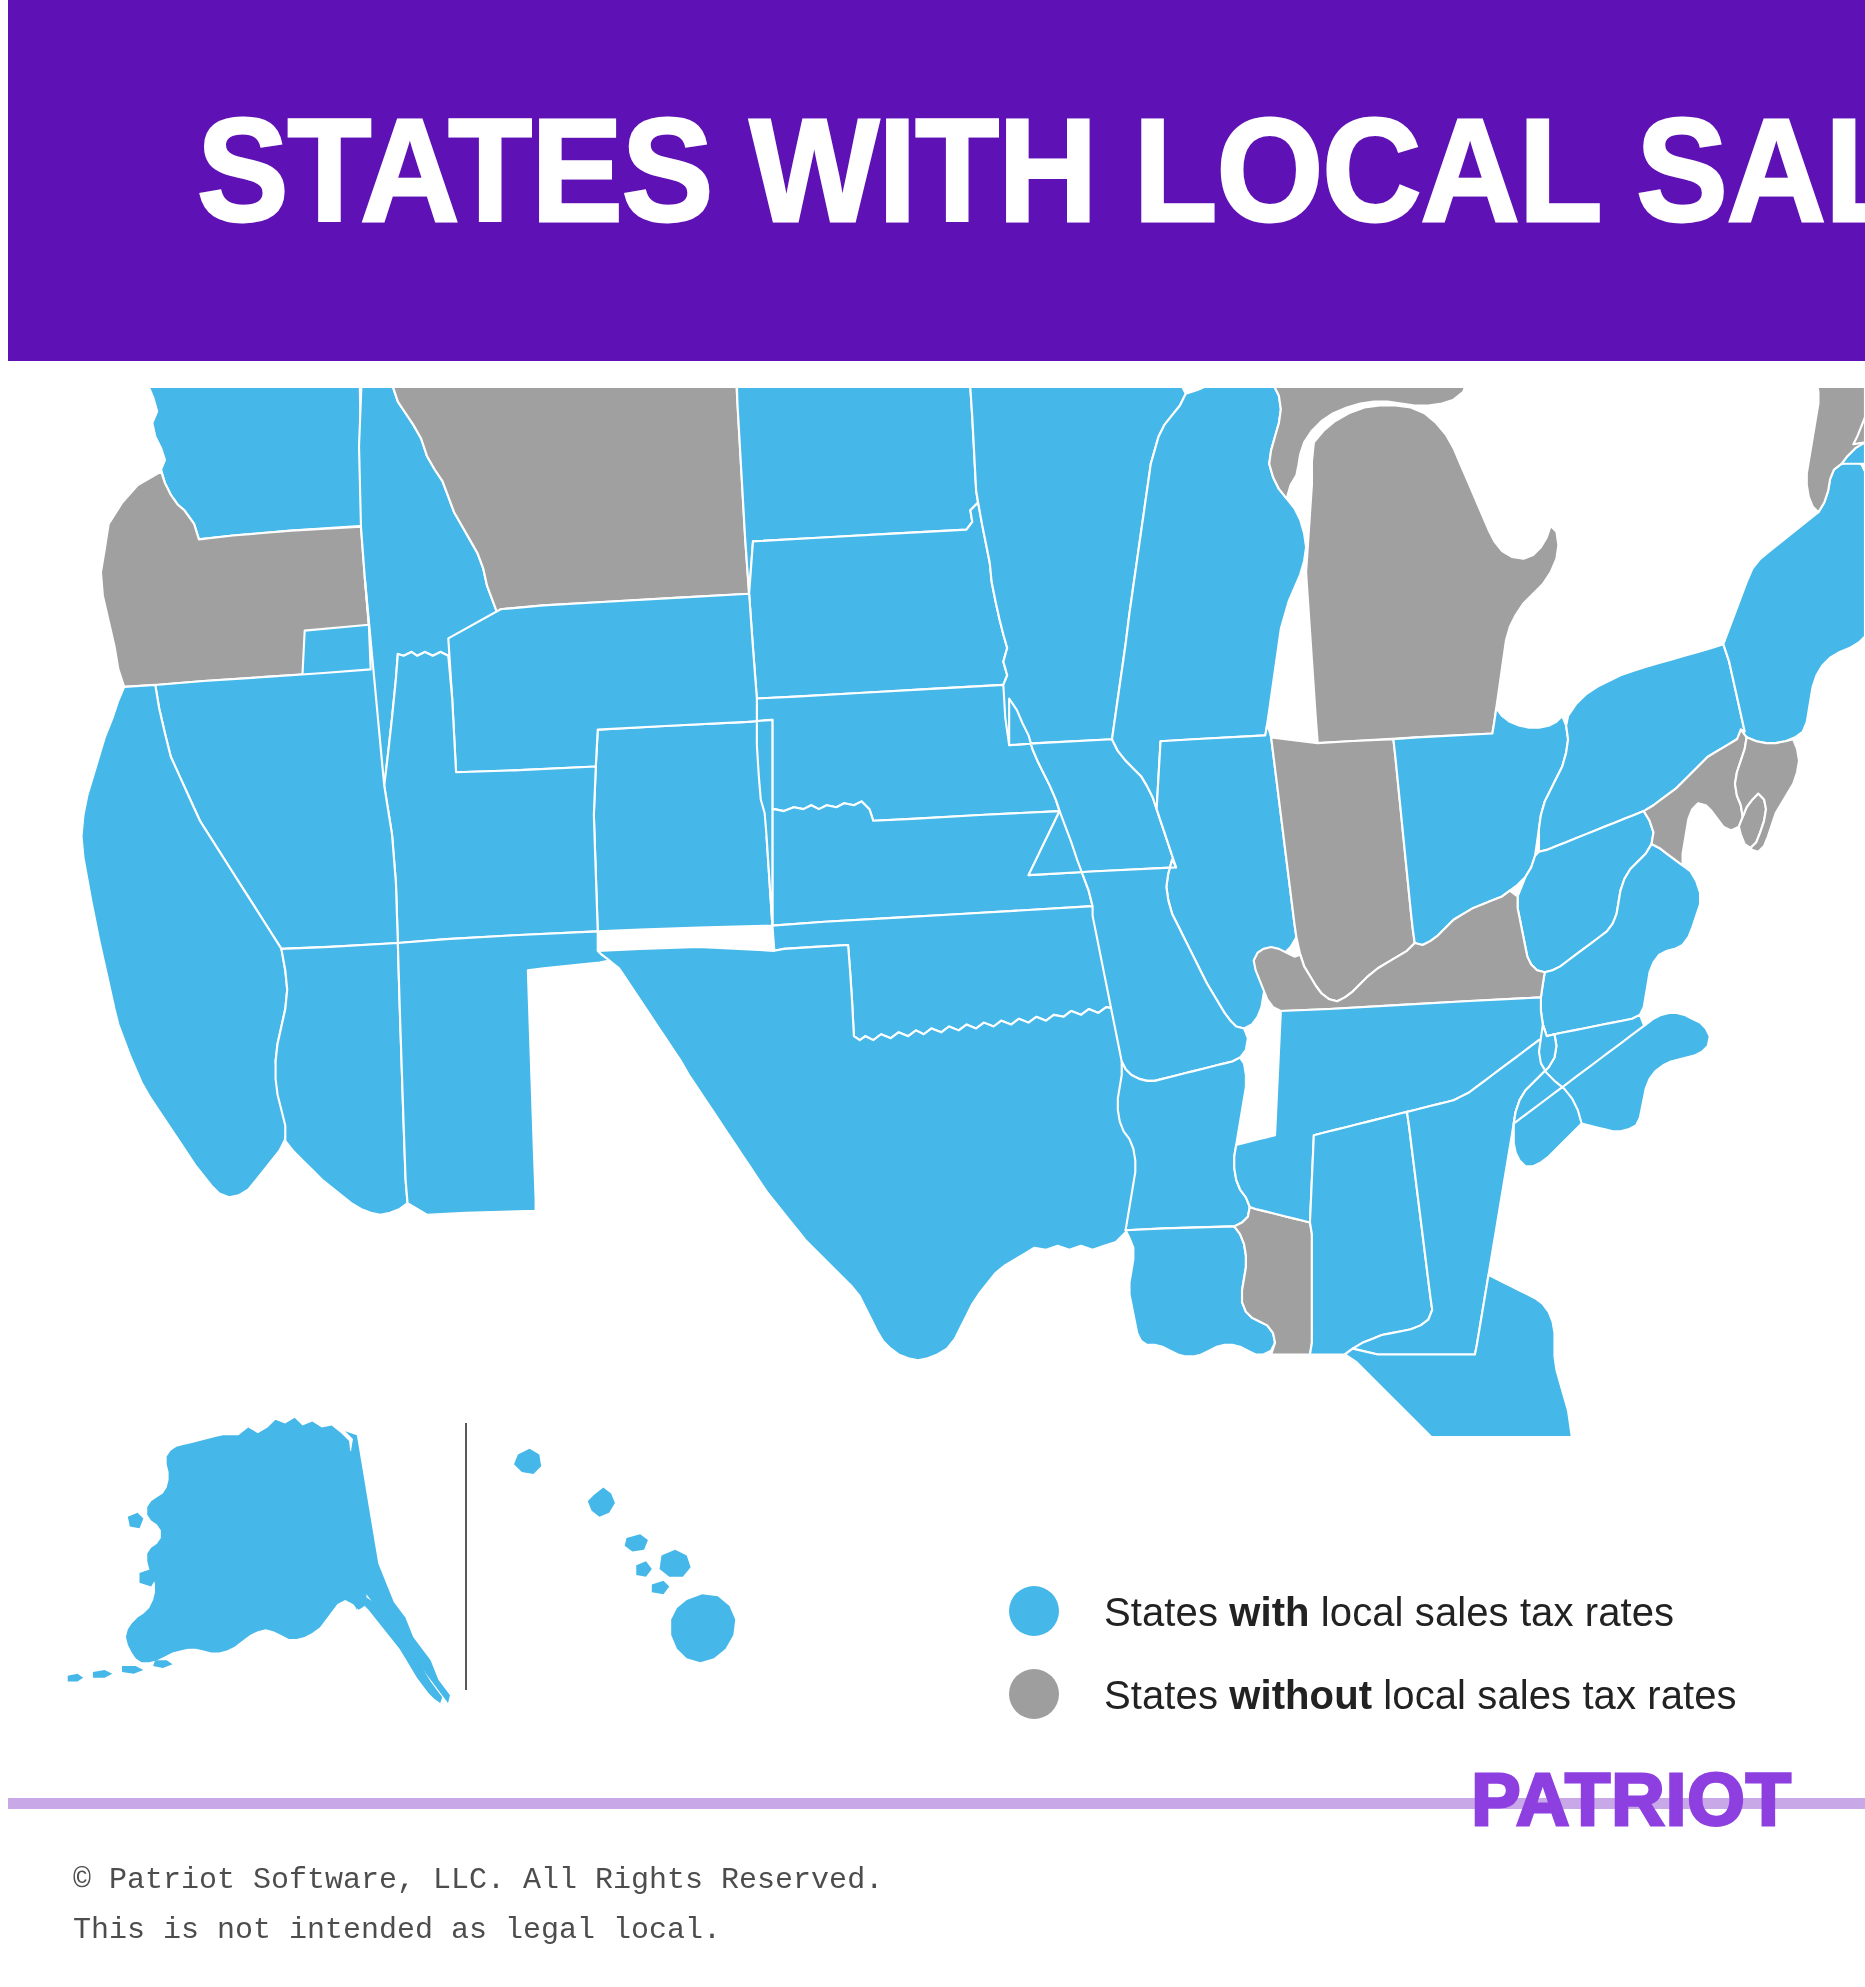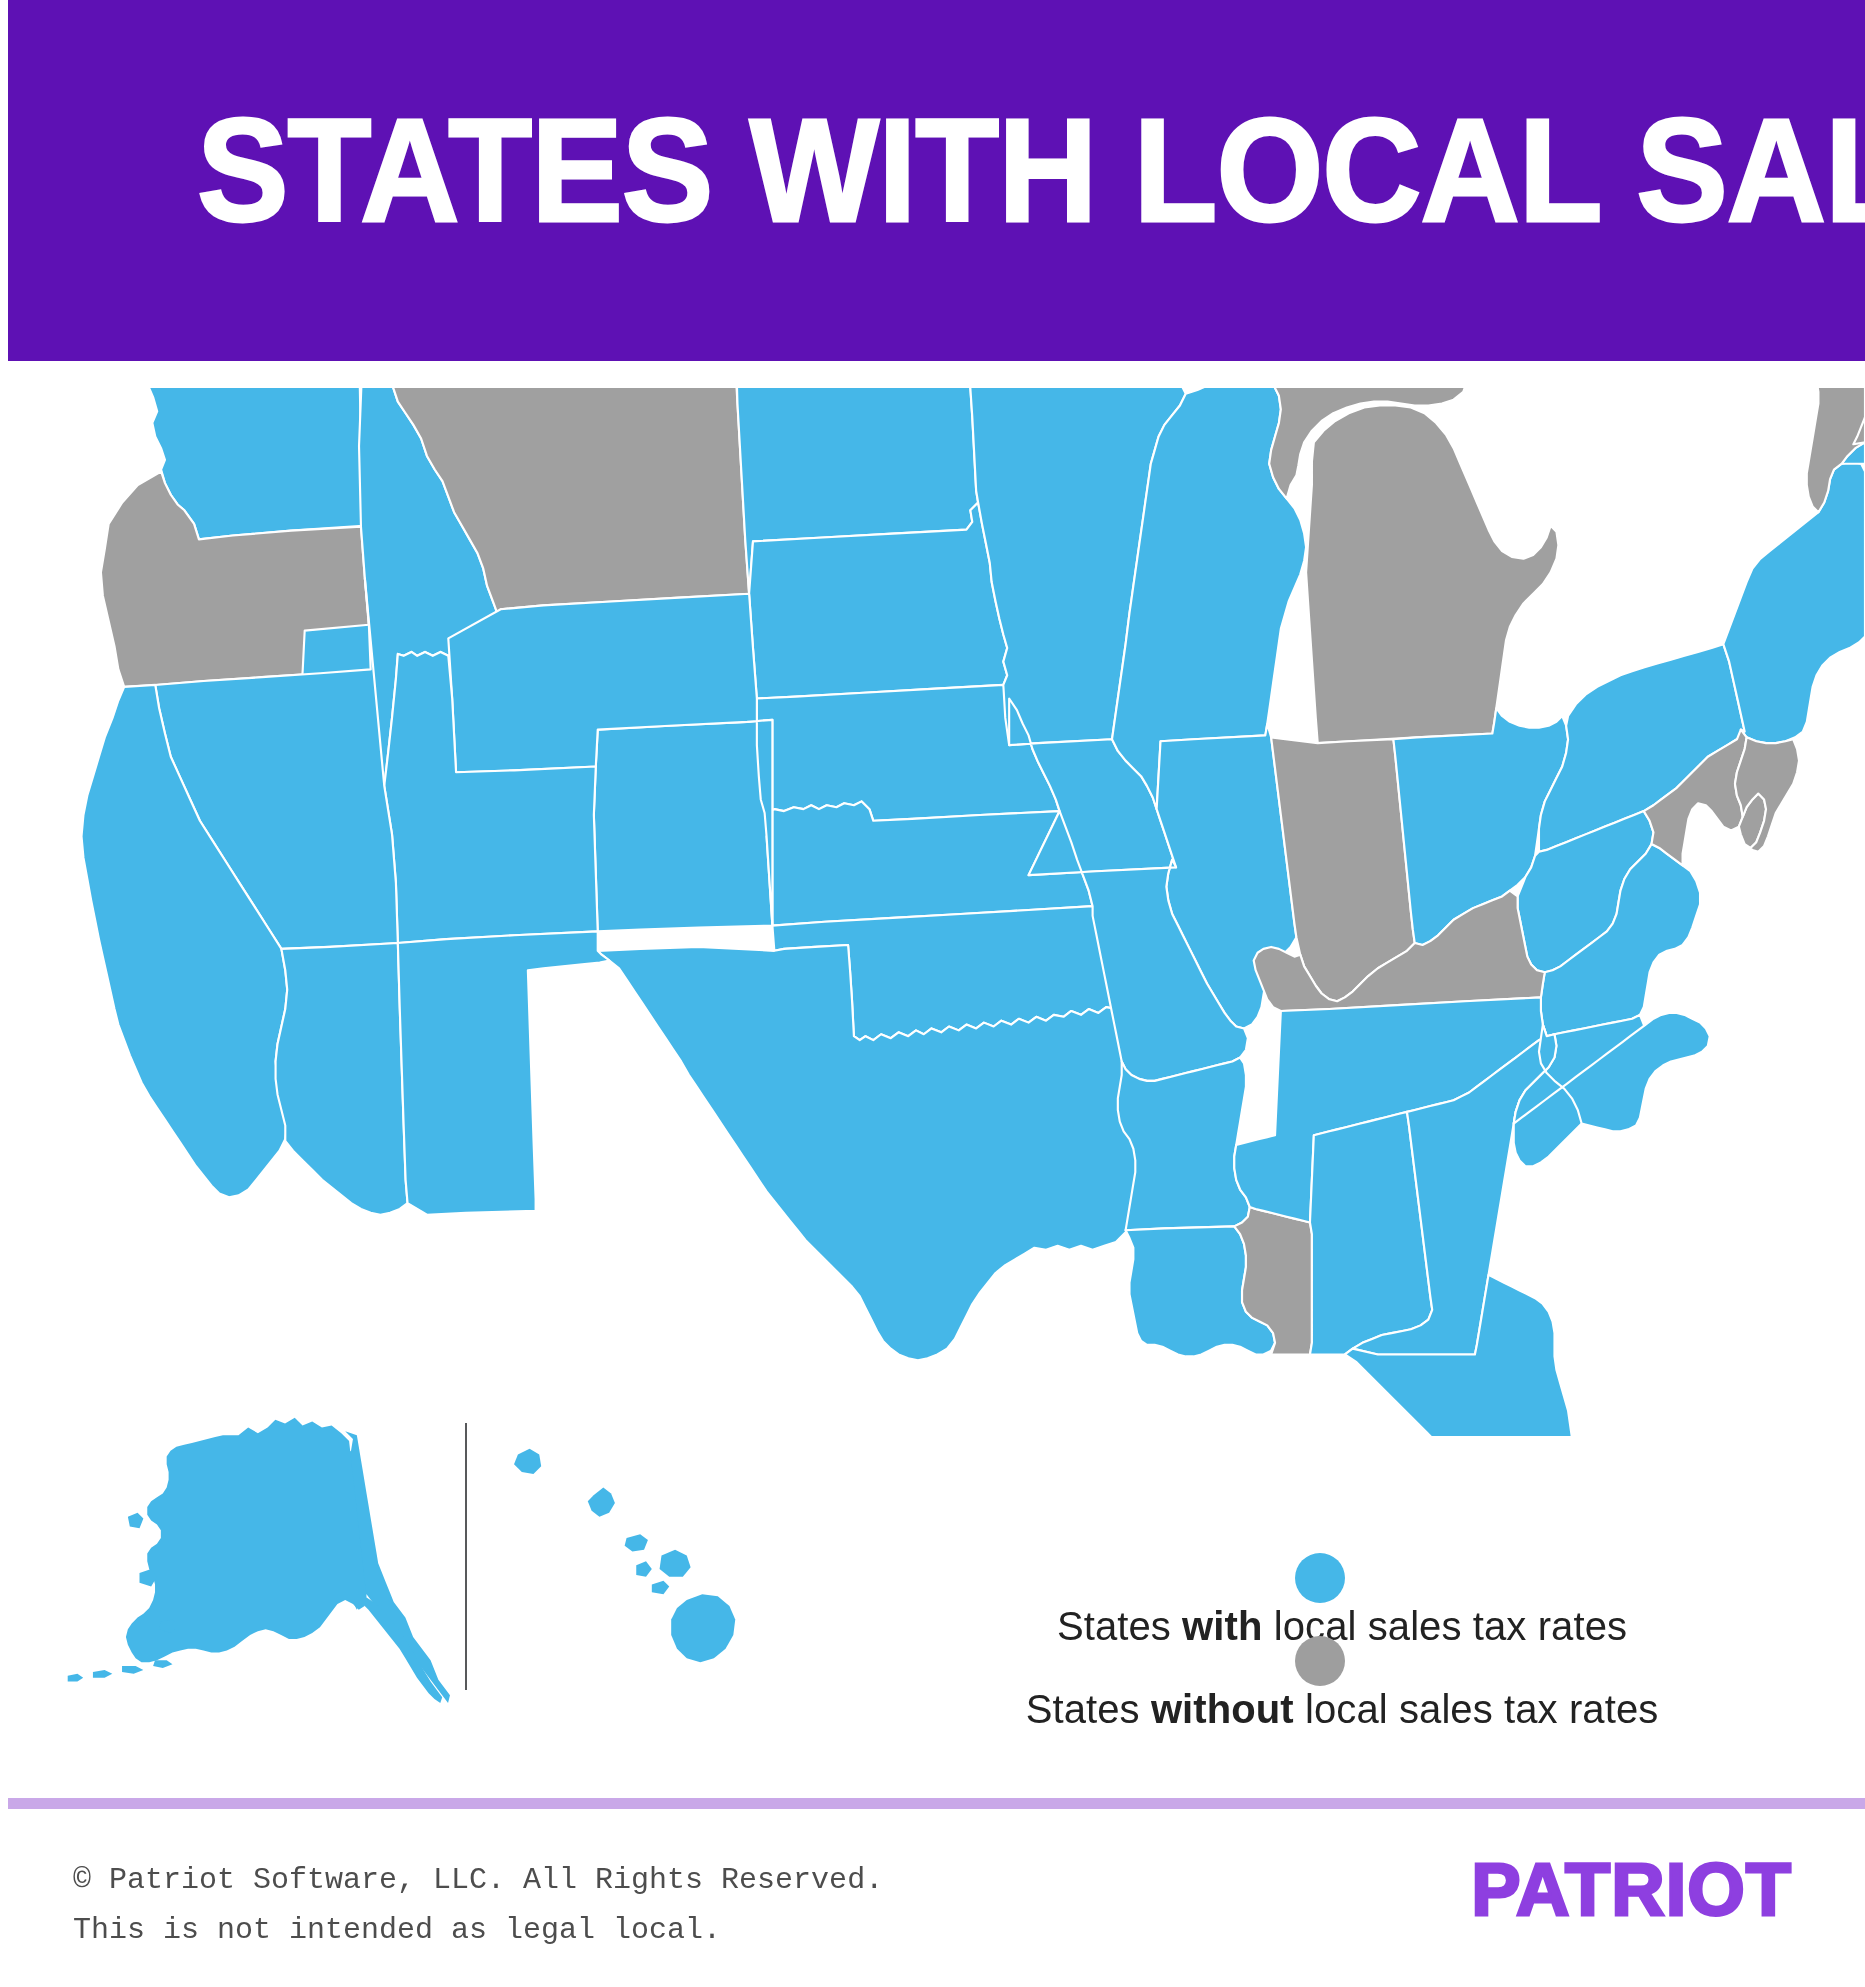--- a/index.html
+++ b/index.html
@@ -61,23 +61,22 @@
   }
 
   
   .legend {
     position: absolute;
     left: 1009px; top: 1553px;
     width: 621px;
   }
   .legend-row {
     display: flex;
-    align-items: center;
+    align-items: flex-end;
     height: 83px;
-    flex-direction: column;
   }
   .legend-dot {
     width: 50px; height: 50px;
     border-radius: 50%;
     flex: 0 0 auto;
   }
   .legend-dot.blue { background: #45B7E8; }
   .legend-dot.gray { background: #9E9E9E; }
   .legend-label {
     margin-left: 45px;
@@ -101,21 +100,21 @@
     position: absolute;
     left: 73px; top: 1855px;
     font-family: Liberation Mono, monospace;
     font-size: 30px;
     line-height: 50px;
     color: #4D4D4D;
     white-space: nowrap;
   }
   .footer-logo {
     position: absolute;
-    right: 73px; top: 1851px;
+    right: 73px; top: 1761px;
     font-family: "Liberation Sans Narrow", "Liberation Sans", sans-serif;
     font-weight: 700;
     font-size: 74px;
     line-height: 78px;
     letter-spacing: 1px;
     color: #8E3FE0;
     -webkit-text-stroke: 2.9px #8E3FE0;
     white-space: nowrap;
   }
 </style>

